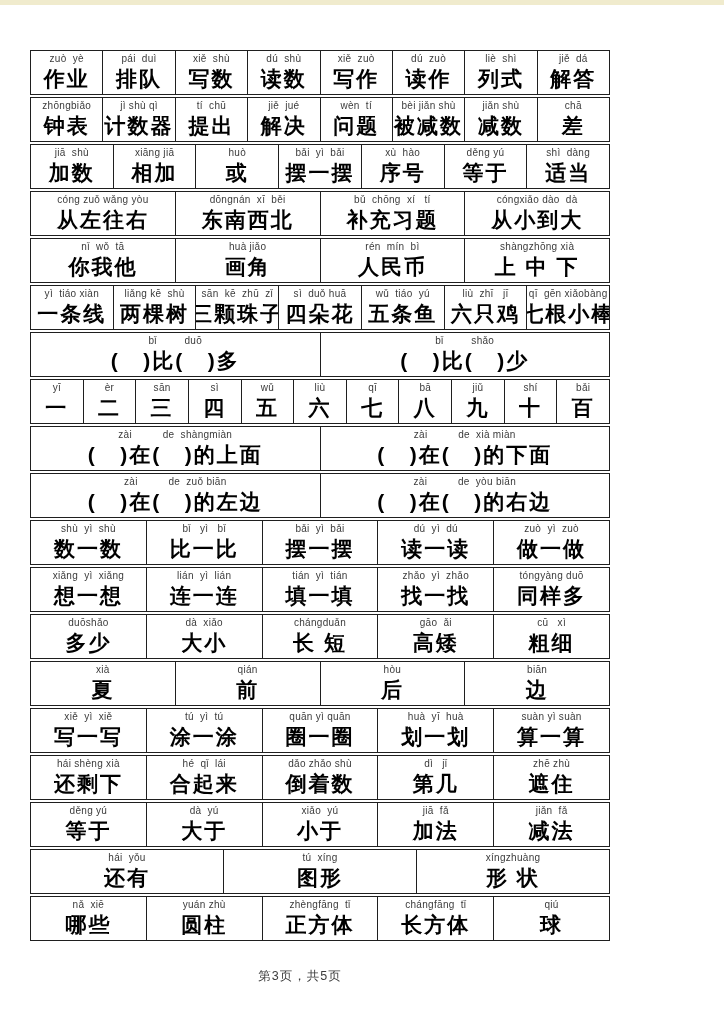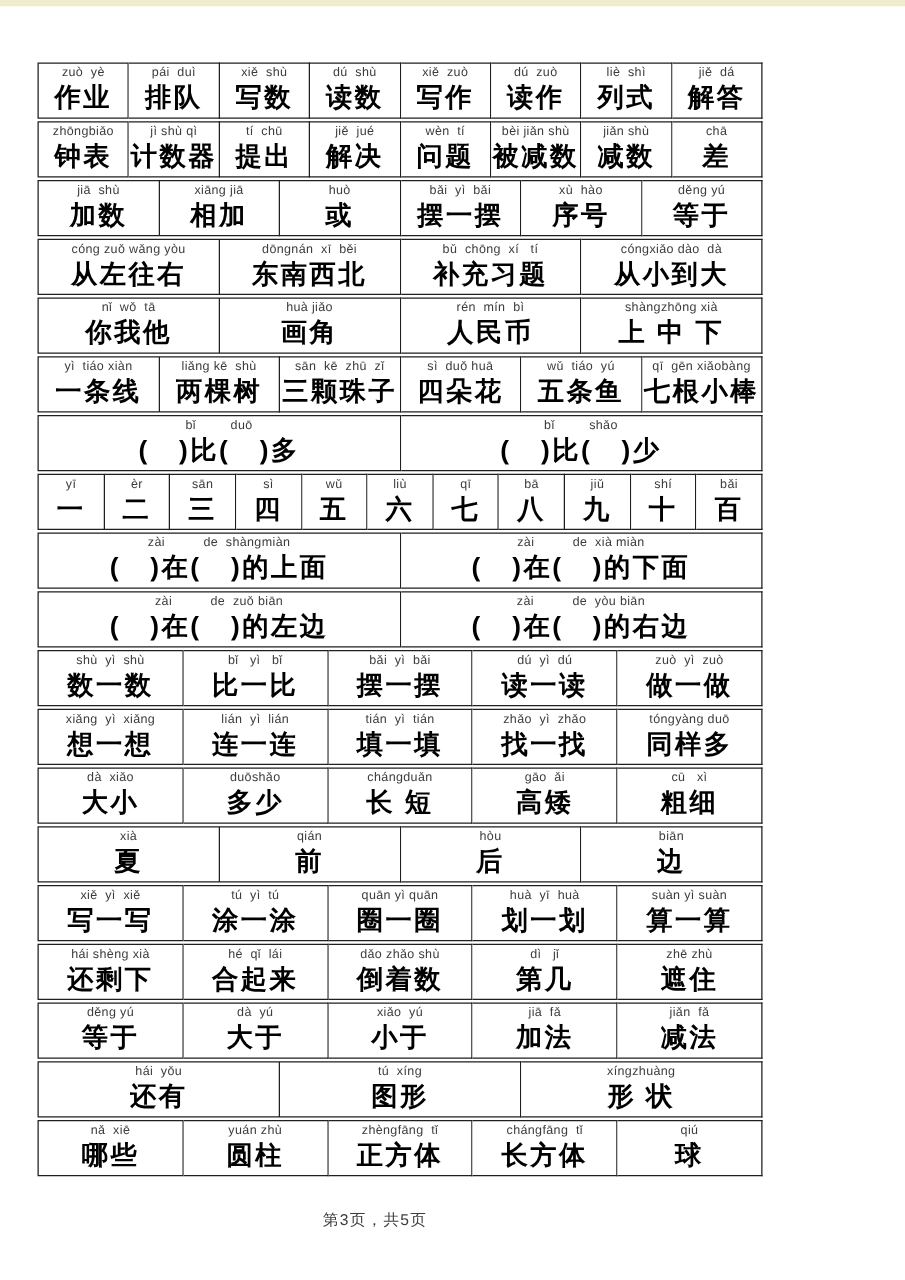--- a/index.html
+++ b/index.html
@@ -154,20 +154,24 @@
         <div class="word">摆一摆</div>
       </div>
       <div class="cell">
         <div class="pinyin">xù  hào</div>
         <div class="word">序号</div>
       </div>
       <div class="cell">
         <div class="pinyin">děng yú</div>
         <div class="word">等于</div>
       </div>
+      <div class="cell">
+        <div class="pinyin">shì  dàng</div>
+        <div class="word">适当</div>
+      </div>
     </div>
     <div class="row">
       <div class="cell">
         <div class="pinyin">cóng zuǒ wǎng yòu</div>
         <div class="word">从左往右</div>
       </div>
       <div class="cell">
         <div class="pinyin">dōngnán  xī  běi</div>
         <div class="word">东南西北</div>
       </div>
@@ -213,20 +217,24 @@
       </div>
       <div class="cell">
         <div class="pinyin">sì  duǒ huā</div>
         <div class="word">四朵花</div>
       </div>
       <div class="cell">
         <div class="pinyin">wǔ  tiáo  yú</div>
         <div class="word">五条鱼</div>
       </div>
       <div class="cell">
+        <div class="pinyin">liù  zhī   jī</div>
+        <div class="word">六只鸡</div>
+      </div>
+      <div class="cell">
         <div class="pinyin">qī  gēn xiǎobàng</div>
         <div class="word">七根小棒</div>
       </div>
     </div>
     <div class="row">
       <div class="cell">
         <div class="pinyin">bǐ         duō</div>
         <div class="word">(   )比(   )多</div>
       </div>
       <div class="cell">
@@ -339,26 +347,26 @@
         <div class="pinyin">zhǎo  yì  zhǎo</div>
         <div class="word">找一找</div>
       </div>
       <div class="cell">
         <div class="pinyin">tóngyàng duō</div>
         <div class="word">同样多</div>
       </div>
     </div>
     <div class="row">
       <div class="cell">
+        <div class="pinyin">duōshǎo</div>
+        <div class="word">多少</div>
+      </div>
+      <div class="cell">
         <div class="pinyin">dà  xiǎo</div>
         <div class="word">大小</div>
-      </div>
-      <div class="cell">
-        <div class="pinyin">duōshǎo</div>
-        <div class="word">多少</div>
       </div>
       <div class="cell">
         <div class="pinyin">chángduǎn</div>
         <div class="word">长 短</div>
       </div>
       <div class="cell">
         <div class="pinyin">gāo  ǎi</div>
         <div class="word">高矮</div>
       </div>
       <div class="cell">

